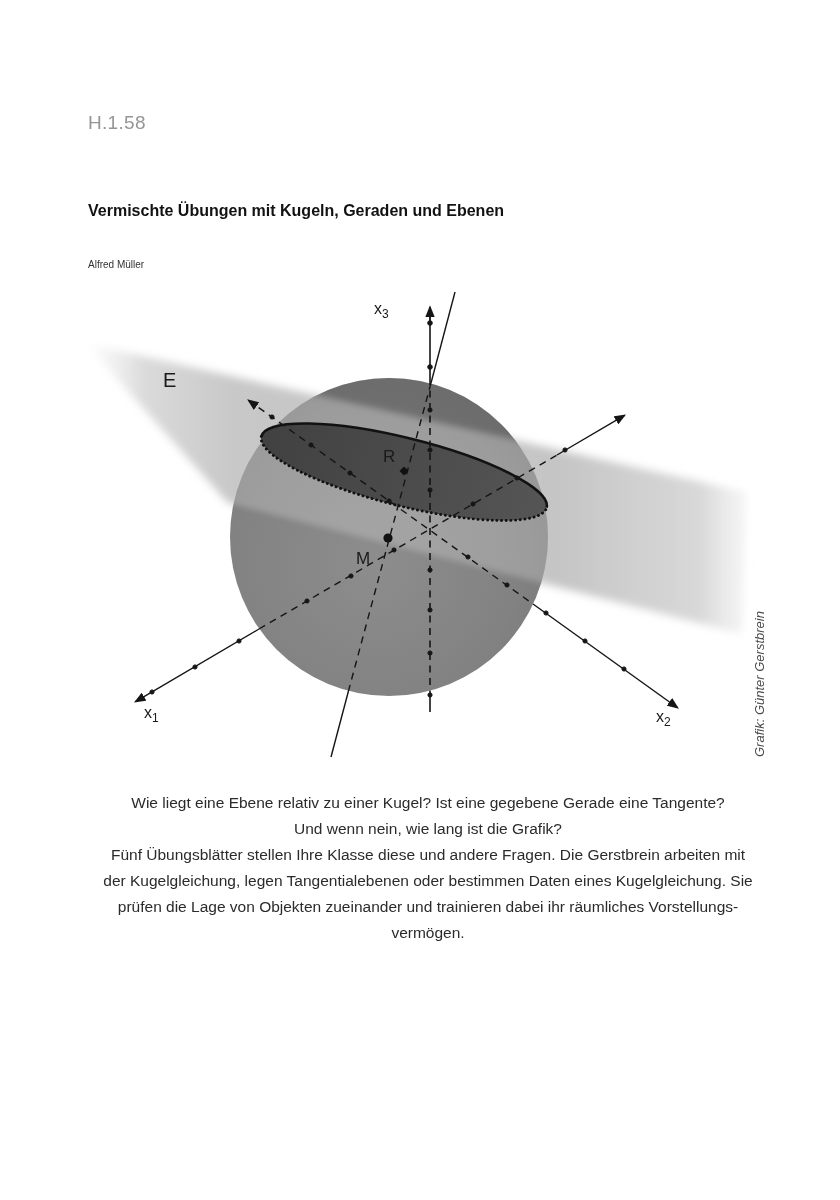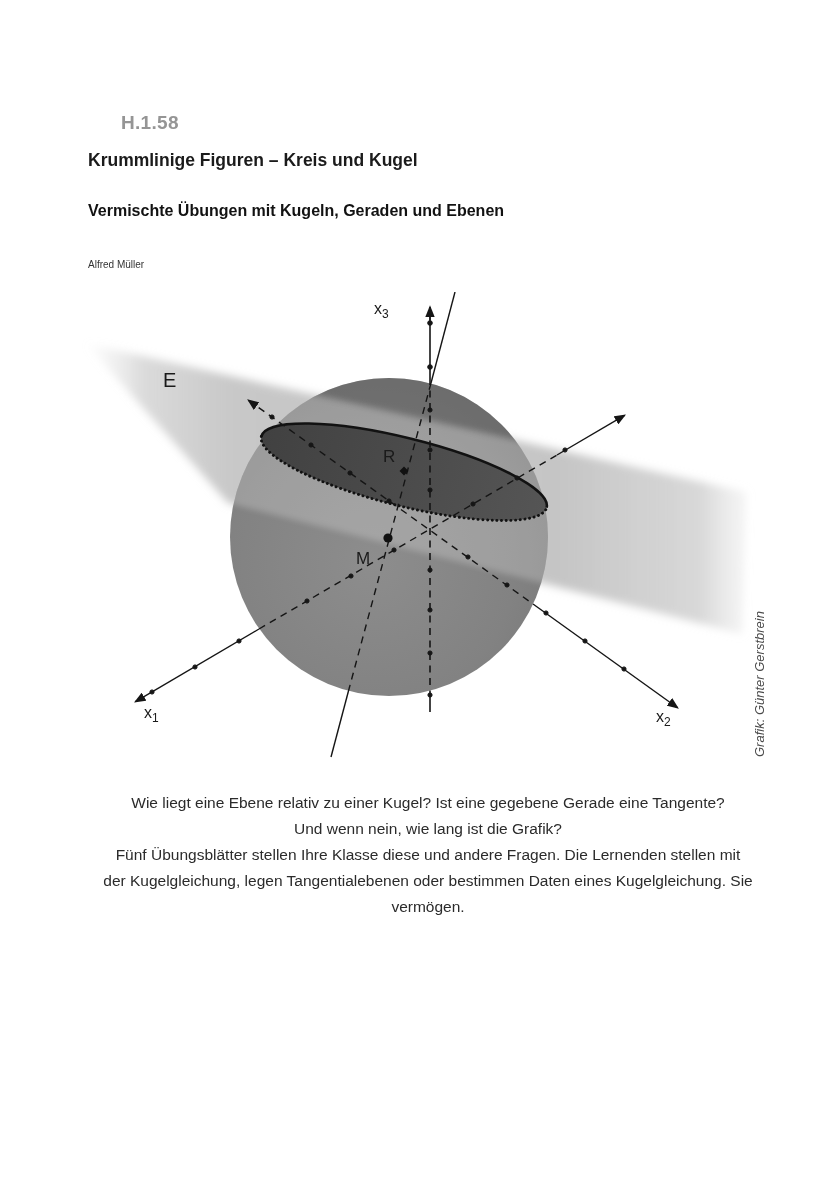--- a/index.html
+++ b/index.html
@@ -1,39 +1,38 @@
 <!DOCTYPE html>
 <html><head>
 <meta charset="utf-8">
 <style>
   html,body{margin:0;padding:0;background:#ffffff;}
   .page{position:relative;width:840px;height:1200px;background:#ffffff;overflow:hidden;
         font-family:"Liberation Sans", sans-serif;color:#1a1a1a;}
-  .code{position:absolute;left:88px;top:112px;font-size:19px;font-weight:700;color:#959595;letter-spacing:.3px;margin-left:33px;}
+  .code{position:absolute;left:88px;top:112px;font-size:19px;font-weight:400;color:#959595;letter-spacing:.3px;}
   .subtitle{position:absolute;left:88px;top:150px;font-size:17.5px;font-weight:700;color:#1b1b1b;}
   .title{position:absolute;left:88px;top:202px;font-size:16px;font-weight:700;color:#121212;}
   .author{position:absolute;left:88px;top:259px;font-size:10px;font-weight:400;color:#333;}
   .figure{position:absolute;left:80px;top:292px;width:700px;height:475px;}
   .credit{position:absolute;left:752px;top:757px;width:170px;transform:rotate(-90deg);
           transform-origin:0 0;font-size:13px;font-style:italic;color:#4a4a4a;white-space:nowrap;}
   .intro{position:absolute;left:88px;top:790px;width:680px;font-size:15.5px;color:#2b2b2b;text-align:center;}
   .intro .line{height:26px;line-height:26px;white-space:nowrap;overflow:hidden;}
   svg text{font-family:"Liberation Sans", sans-serif;fill:#1a1a1a;}
   svg .axlbl{font-size:16px;}
   svg .sub{font-size:12px;}
   svg .ptlbl{font-size:17px;}
   svg .elbl{font-size:20px;}
 </style>
 </head>
 <body>
 
 <div class="page">
 
   <div class="code">H.1.58</div>
-  <div class="subtitle">Krummlinige Figuren – Kreis und Kugel</div>
   <div class="title">Vermischte Übungen mit Kugeln, Geraden und Ebenen</div>
   <div class="author">Alfred Müller</div>
 
   <svg class="figure" viewBox="0 0 700 475" width="700" height="475">
     <defs>
       <linearGradient id="planeGrad" x1="0" y1="0" x2="1" y2="0">
         <stop offset="0" stop-color="#dcdcdc" stop-opacity="0"></stop>
         <stop offset="0.09" stop-color="#cccccc" stop-opacity="0.72"></stop>
         <stop offset="0.22" stop-color="#c6c6c6" stop-opacity="0.96"></stop>
         <stop offset="0.72" stop-color="#c3c3c3" stop-opacity="0.96"></stop>
@@ -142,18 +141,19 @@
     <text class="axlbl" x="294" y="22"><tspan>x</tspan><tspan class="sub" dy="4">3</tspan></text>
     <text class="axlbl" x="64" y="426"><tspan>x</tspan><tspan class="sub" dy="4">1</tspan></text>
     <text class="axlbl" x="576" y="430"><tspan>x</tspan><tspan class="sub" dy="4">2</tspan></text>
   </svg>
 
   <div class="credit">Grafik: Günter Gerstbrein</div>
 
   <div class="intro">
     <div class="line">Wie liegt eine Ebene relativ zu einer Kugel? Ist eine gegebene Gerade eine Tangente?</div>
     <div class="line">Und wenn nein, wie lang ist die Grafik?</div>
-    <div class="line">Fünf Übungsblätter stellen Ihre Klasse diese und andere Fragen. Die Lernenden stellen mit</div>
+    <div class="line">Fünf Übungsblätter stellen Ihre Klasse diese und andere Fragen. Die Gerstbrein arbeiten mit</div>
     <div class="line">der Kugelgleichung, legen Tangentialebenen oder bestimmen Daten eines Kugelgleichung. Sie</div>
+    <div class="line">prüfen die Lage von Objekten zueinander und trainieren dabei ihr räumliches Vorstellungs-</div>
     <div class="line">vermögen.</div>
   </div>
 
 </div>
 
 </body></html>

